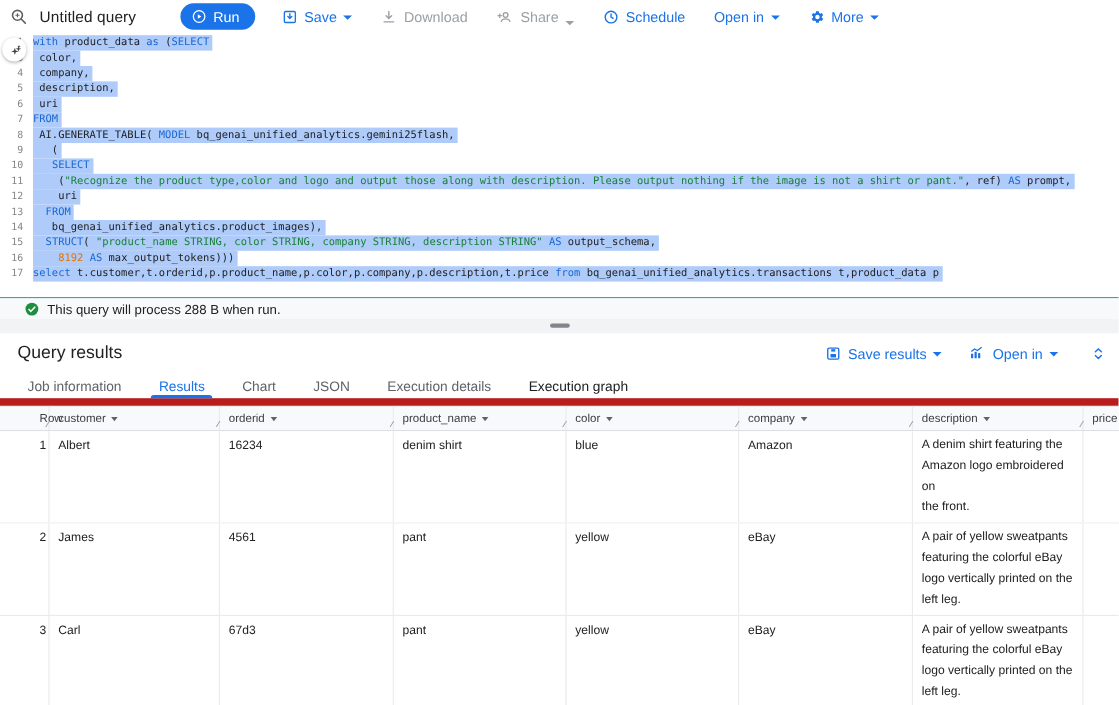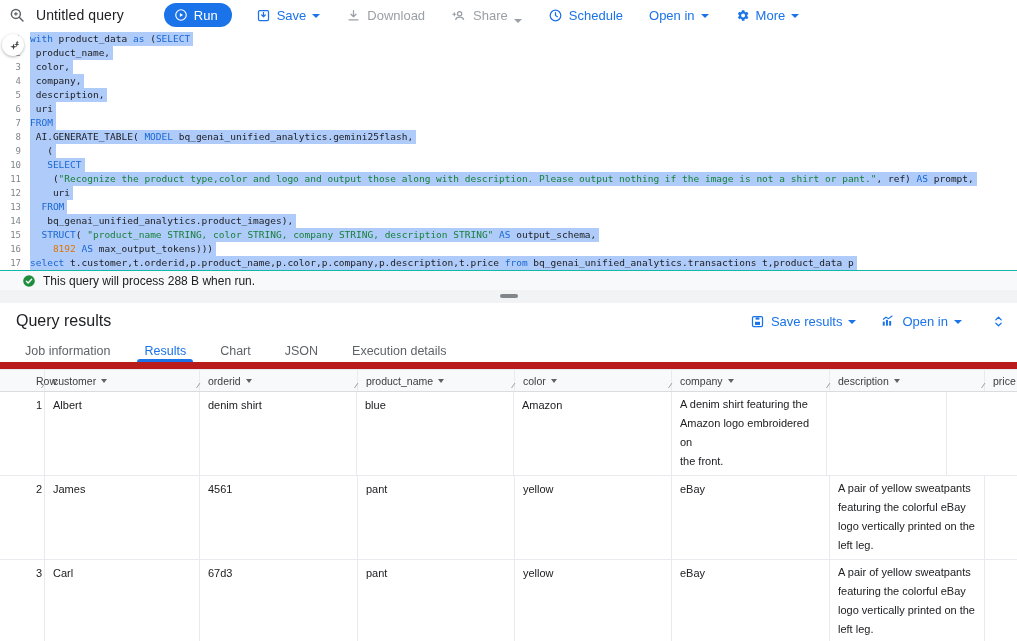--- a/index.html
+++ b/index.html
@@ -149,21 +149,20 @@
 <div class="editor">
   <div class="sparkle-btn">
     <svg width="13" height="13" viewBox="0 0 24 24">
         <path fill="#444746" d="M14 9l1.2-3.8L19 4l-3.8-1.2L14 -1l-1.2 3.8L9 4l3.8 1.2z" transform="translate(4,6)"></path>
         <path fill="#444746" d="M10 2l.8-2.4L13.2 -1 10.8-1.8 10-4l-.8 2.2L6.8-1l2.4.6z" transform="translate(9,7)"></path>
         <path fill="#444746" d="M12 3.5l1.5-4.7L18.2-2.7 13.5-4.2 12-8.9l-1.5 4.7-4.7 1.5 4.7 1.5z" transform="translate(0,17)"></path>
       </svg>
   </div>
   <div>
       <div class="code-line"><span class="gutter-num">1</span><span class="code-text"><span class="tok-k">with</span><span class="tok-d"> product_data </span><span class="tok-k">as</span><span class="tok-d"> (</span><span class="tok-k">SELECT</span></span></div>
-      <div class="code-line"><span class="gutter-num">2</span><span class="code-text"><span class="tok-d"> product_name,</span></span></div>
       <div class="code-line"><span class="gutter-num">3</span><span class="code-text"><span class="tok-d"> color,</span></span></div>
       <div class="code-line"><span class="gutter-num">4</span><span class="code-text"><span class="tok-d"> company,</span></span></div>
       <div class="code-line"><span class="gutter-num">5</span><span class="code-text"><span class="tok-d"> description,</span></span></div>
       <div class="code-line"><span class="gutter-num">6</span><span class="code-text"><span class="tok-d"> uri</span></span></div>
       <div class="code-line"><span class="gutter-num">7</span><span class="code-text"><span class="tok-k">FROM</span></span></div>
       <div class="code-line"><span class="gutter-num">8</span><span class="code-text"><span class="tok-d"> AI.GENERATE_TABLE( </span><span class="tok-k">MODEL</span><span class="tok-d"> bq_genai_unified_analytics.gemini25flash,</span></span></div>
       <div class="code-line"><span class="gutter-num">9</span><span class="code-text"><span class="tok-d">   (</span></span></div>
       <div class="code-line"><span class="gutter-num">10</span><span class="code-text"><span class="tok-d">   </span><span class="tok-k">SELECT</span></span></div>
       <div class="code-line"><span class="gutter-num">11</span><span class="code-text"><span class="tok-d">    (</span><span class="tok-s">"Recognize the product type,color and logo and output those along with description. Please output nothing if the image is not a shirt or pant."</span><span class="tok-d">, ref) </span><span class="tok-k">AS</span><span class="tok-d"> prompt,</span></span></div>
       <div class="code-line"><span class="gutter-num">12</span><span class="code-text"><span class="tok-d">    uri</span></span></div>
@@ -217,20 +216,21 @@
       </div>
     </div>
   </div>
 
   <div class="tabbar">
       <div class="tab">Job information</div>
       <div class="tab active">Results</div>
       <div class="tab">Chart</div>
       <div class="tab">JSON</div>
       <div class="tab">Execution details</div>
+      <div class="tab emphasized">Execution graph</div>
     </div>
 
   <div class="grid">
     <div class="tr head">
         <div class="th c0">
           <span>Row</span>
         </div>
         <div class="th c1 resizable">
           <span>customer</span>
           <span class="sort-caret"></span>
@@ -256,20 +256,21 @@
           <span class="sort-caret"></span>
         </div>
         <div class="th c7 resizable">
           <span>price</span>
         </div>
       </div>
     <div>
         <div class="tr">
           <div class="td rownum c0">1</div>
           <div class="td c1">Albert</div>
+          <div class="td c2">16234</div>
           <div class="td c3">denim shirt</div>
           <div class="td c4">blue</div>
           <div class="td c5">Amazon</div>
           <div class="td desc c6">A denim shirt featuring the
 Amazon logo embroidered on
 the front.</div>
           <div class="td c7"></div>
         </div>
         <div class="tr">
           <div class="td rownum c0">2</div>

